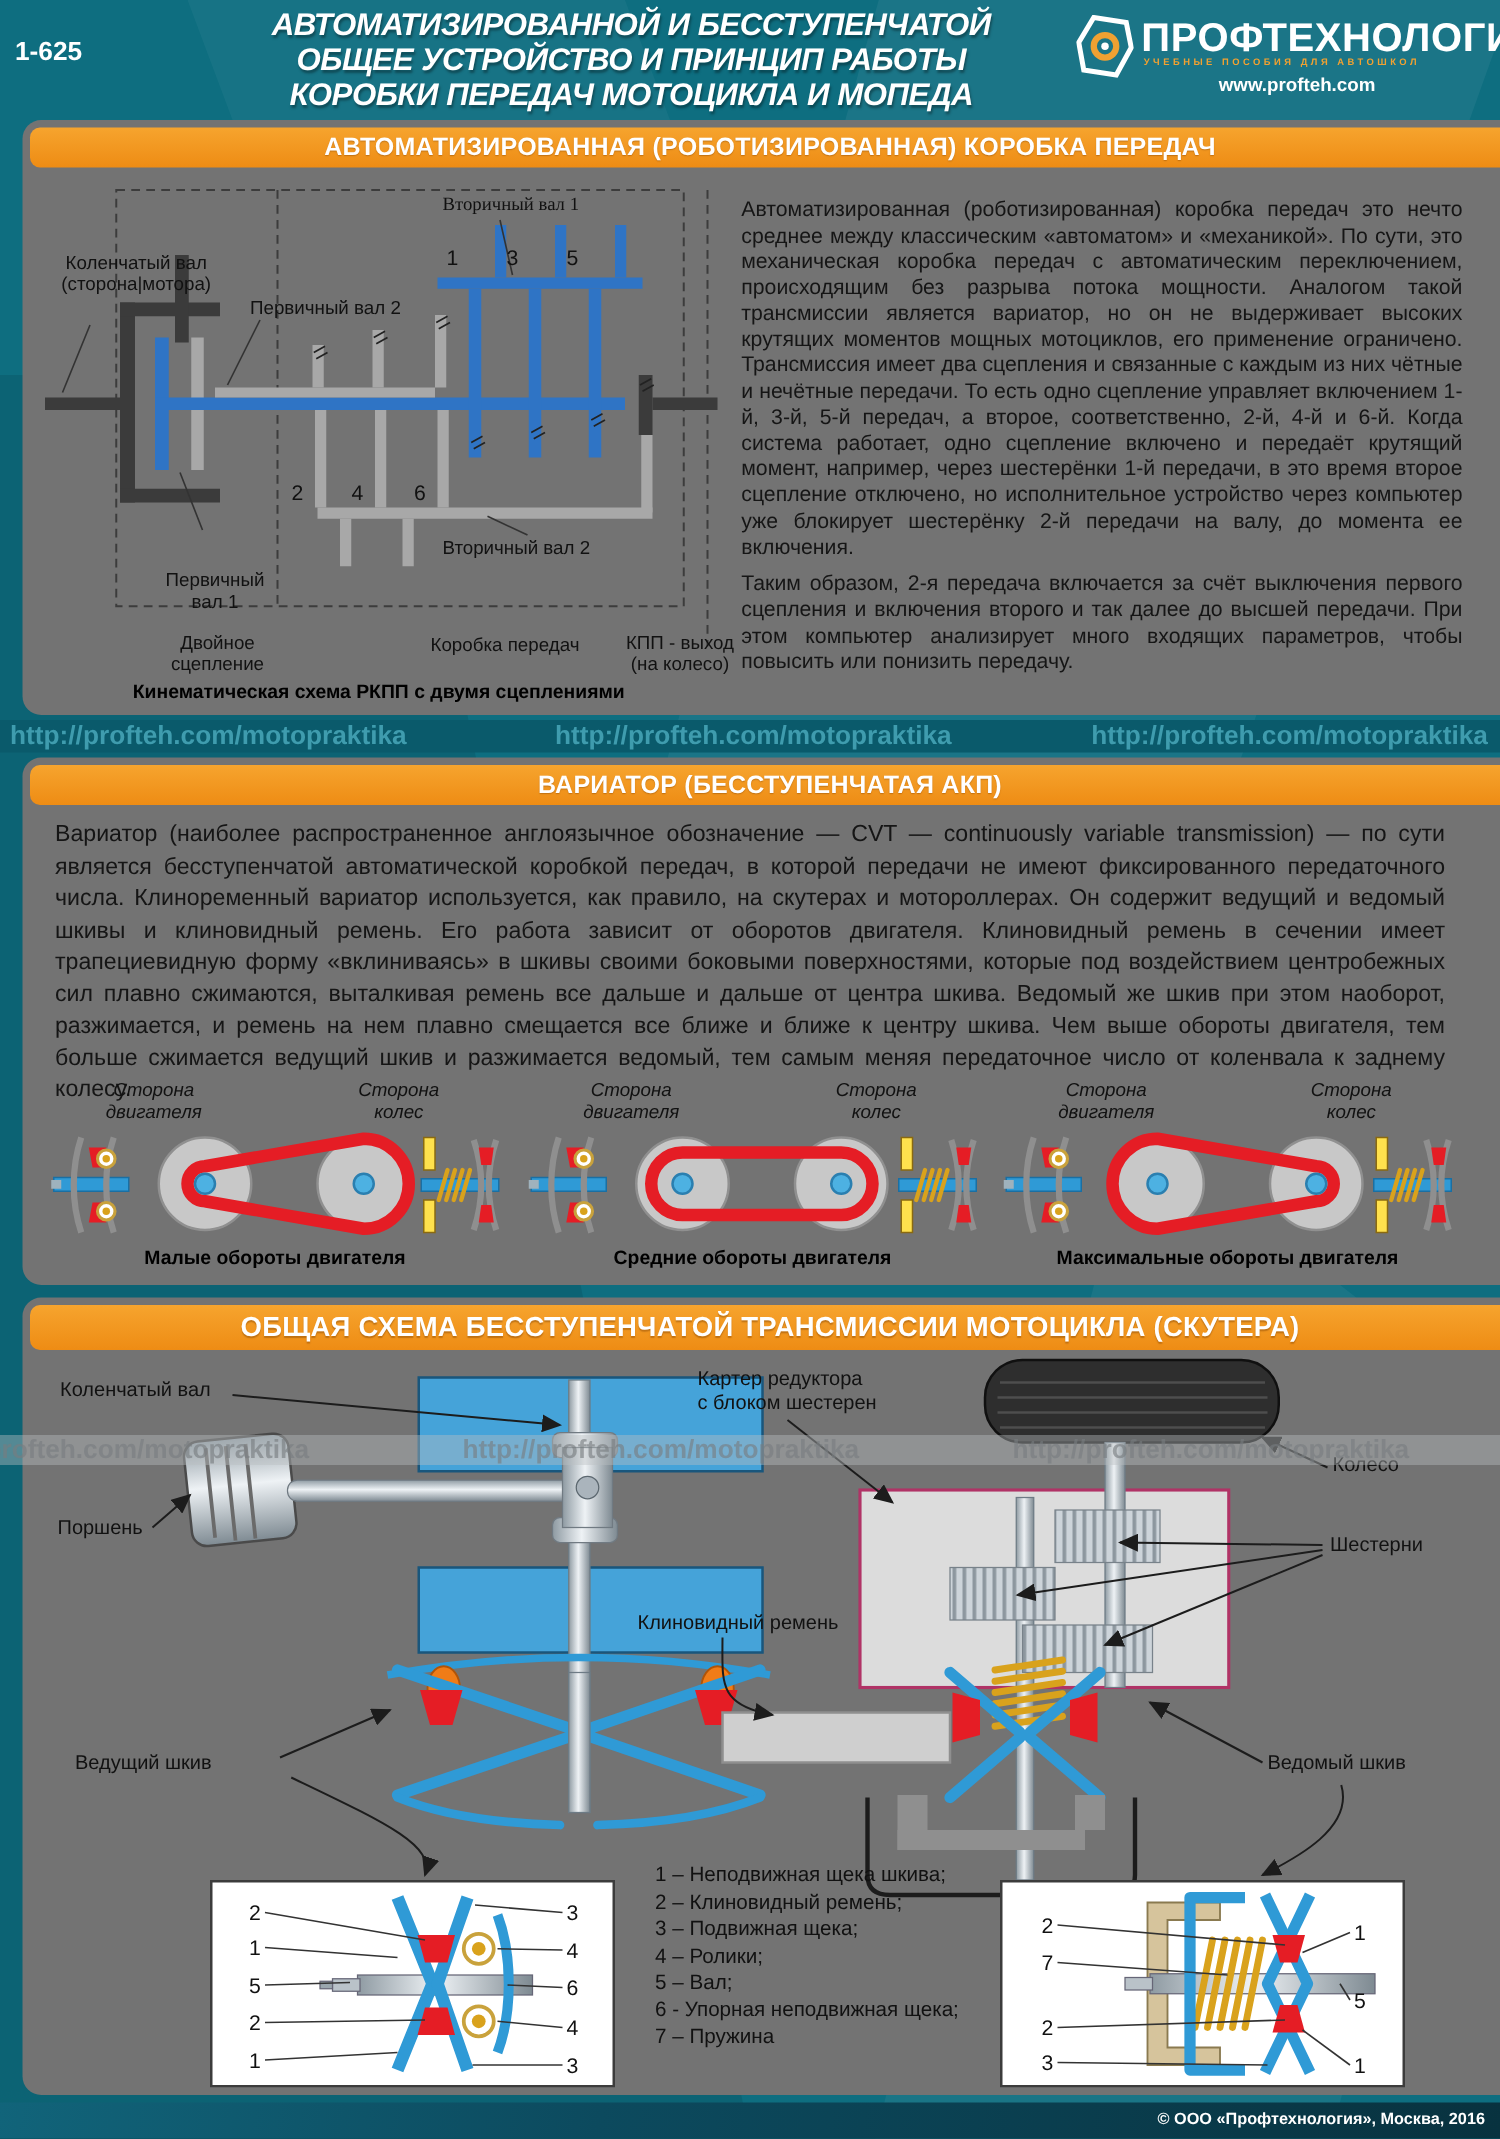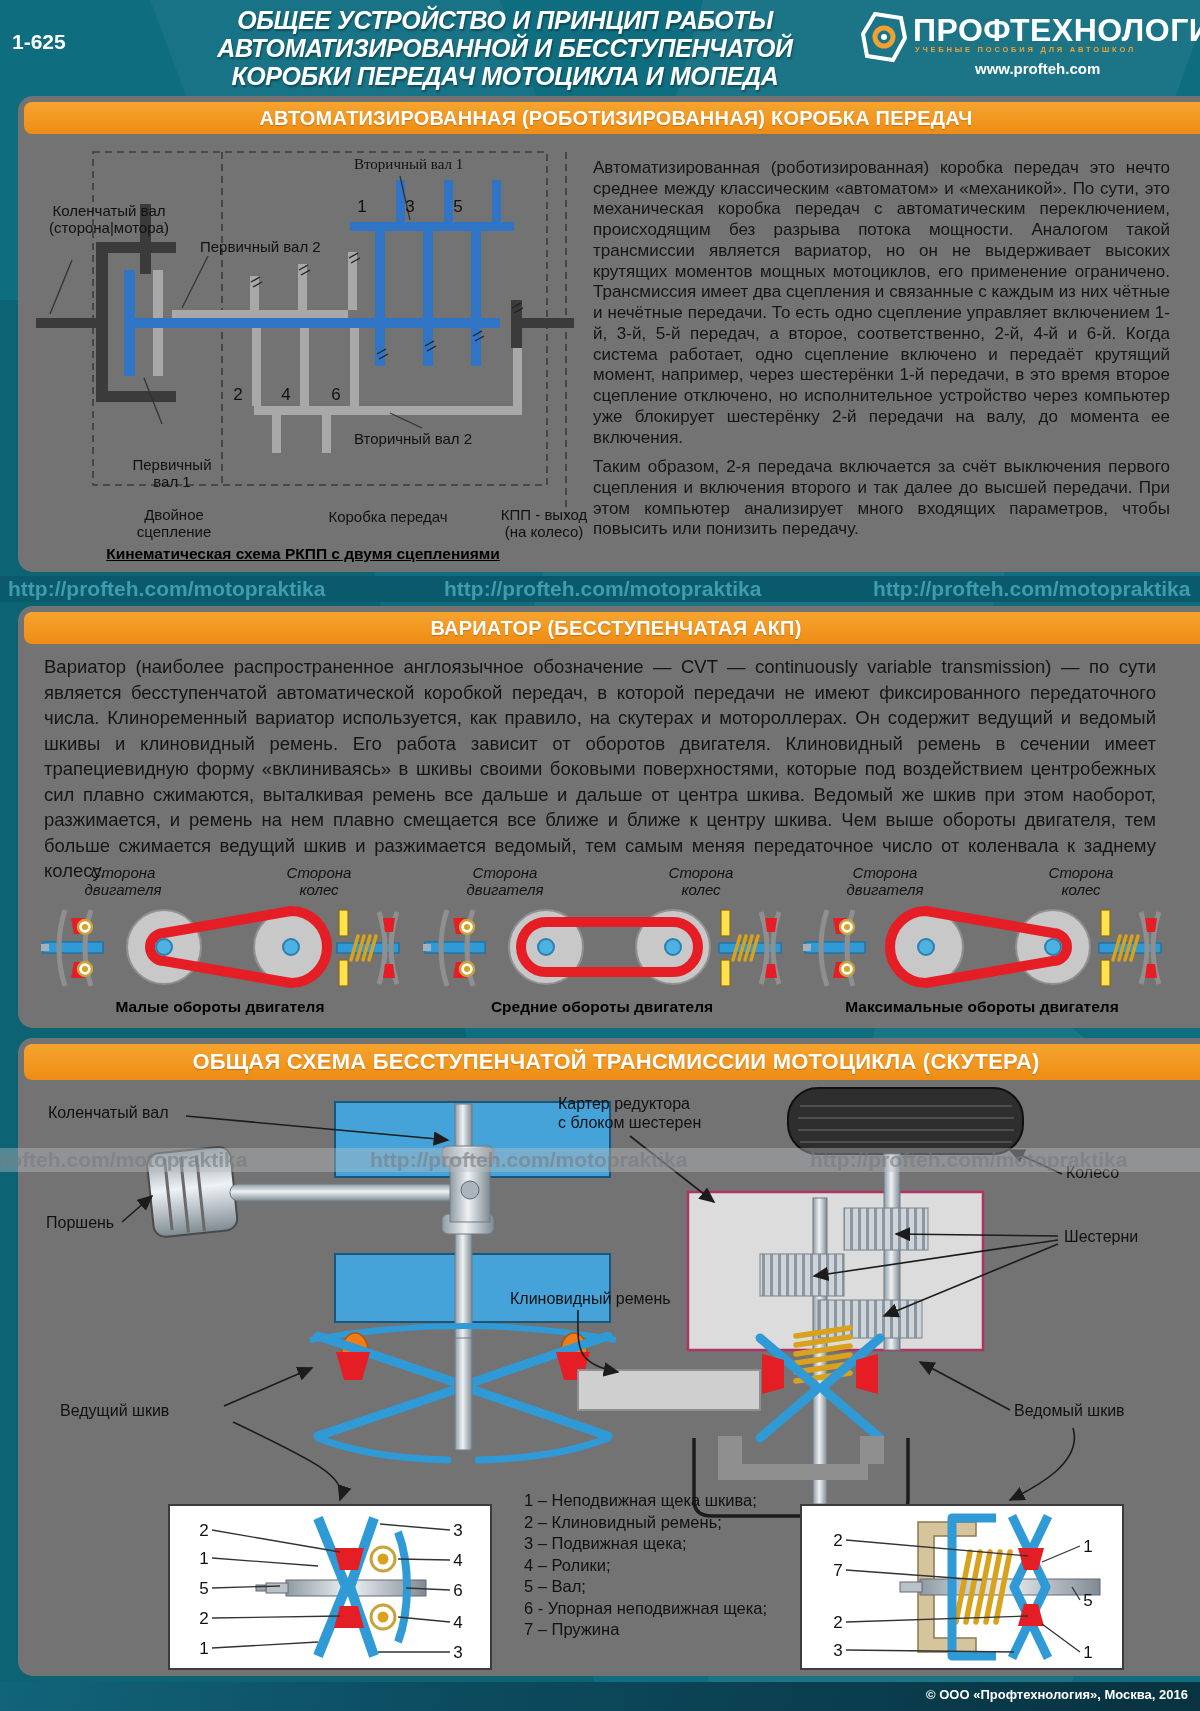--- a/index.html
+++ b/index.html
@@ -91,22 +91,22 @@
 
 <div class="page">
 
   <div class="facet f1"></div>
   <div class="facet f2"></div>
   <div class="facet f3"></div>
   <div class="facet f4"></div>
 
   <div class="hdr-code">1-625</div>
   <div class="hdr-title">
+    <span style="display:block">АВТОМАТИЗИРОВАННОЙ И БЕССТУПЕНЧАТОЙ</span>
     <span style="display:block">ОБЩЕЕ УСТРОЙСТВО И ПРИНЦИП РАБОТЫ</span>
-    <span style="display:block">АВТОМАТИЗИРОВАННОЙ И БЕССТУПЕНЧАТОЙ</span>
     <span style="display:block">КОРОБКИ ПЕРЕДАЧ МОТОЦИКЛА И МОПЕДА</span>
   </div>
   <div class="logo">
     <svg class="logo-icon" width="46" height="52" viewBox="0 0 46 52">
       <polygon points="14,2 40,6 44,26 32,48 6,44 2,22" fill="none" stroke="#fff" stroke-width="4"></polygon>
       <circle cx="23" cy="25" r="9" fill="none" stroke="#f0a132" stroke-width="5"></circle>
       <circle cx="23" cy="25" r="3" fill="#fff"></circle>
     </svg>
     <div class="logo-name">ПРОФТЕХНОЛОГИЯ</div>
     <div class="logo-tag">УЧЕБНЫЕ ПОСОБИЯ ДЛЯ АВТОШКОЛ</div>
@@ -196,26 +196,26 @@
     <div class="lbl" style="left:336px;top:60px;width:170px;font-family:Liberation Serif, serif;">Вторичный вал 1</div>
     <div class="lbl c" style="left:104px;top:332px;width:100px;margin-top:28px;">
       <span style="display:block">Первичный</span>
       <span style="display:block">вал 1</span>
     </div>
     <div class="lbl" style="left:336px;top:334px;width:170px;">Вторичный вал 2</div>
     <div class="lbl c" style="left:100px;top:410px;width:112px;">
       <span style="display:block">Двойное</span>
       <span style="display:block">сцепление</span>
     </div>
-    <div class="lbl c" style="left:290px;top:412px;width:160px;">Коробка передач</div>
+    <div class="lbl c" style="left:306px;top:412px;width:160px;">Коробка передач</div>
     <div class="lbl c" style="left:468px;top:410px;width:116px;">
       <span style="display:block">КПП - выход</span>
       <span style="display:block">(на колесо)</span>
     </div>
-    <div class="cap" style="left:30px;top:449px;width:510px;text-decoration:underline;">Кинематическая схема РКПП с двумя сцеплениями</div>
+    <div class="cap" style="left:30px;top:449px;width:510px;">Кинематическая схема РКПП с двумя сцеплениями</div>
 
     <div class="s1text">
       <p>Автоматизированная (роботизированная) коробка передач это нечто среднее между классическим «автоматом» и «механикой». По сути, это механическая коробка передач с автоматическим переключением, происходящим без разрыва потока мощности. Аналогом такой трансмиссии является вариатор, но он не выдерживает высоких крутящих моментов мощных мотоциклов, его применение ограничено. Трансмиссия имеет два сцепления и связанные с каждым из них чётные и нечётные передачи. То есть одно сцепление управляет включением 1-й, 3-й, 5-й передач, а второе, соответственно, 2-й, 4-й и 6-й. Когда система работает, одно сцепление включено и передаёт крутящий момент, например, через шестерёнки 1-й передачи, в это время второе сцепление отключено, но исполнительное устройство через компьютер уже блокирует шестерёнку 2-й передачи на валу, до момента ее включения.</p>
       <p>Таким образом, 2-я передача включается за счёт выключения первого сцепления и включения второго и так далее до высшей передачи. При этом компьютер анализирует много входящих параметров, чтобы повысить или понизить передачу.</p>
     </div>
   </div>
 
   <div class="wm wm-teal">
     <span style="left:8px">http://profteh.com/motopraktika</span>
     <span style="left:444px">http://profteh.com/motopraktika</span>

